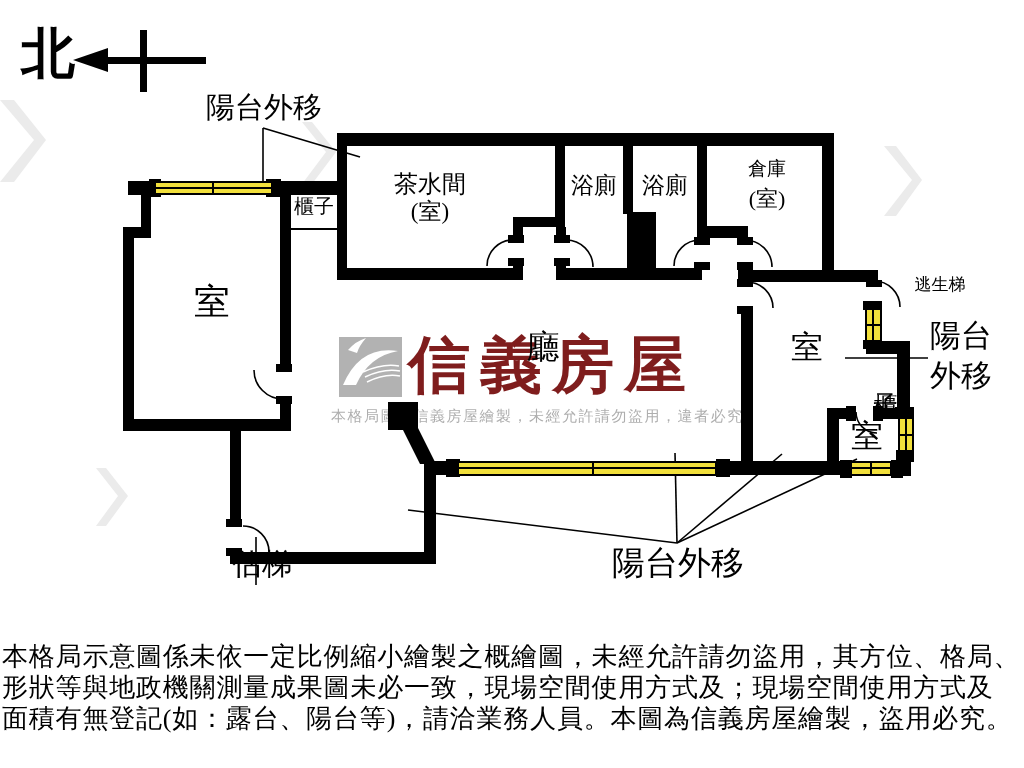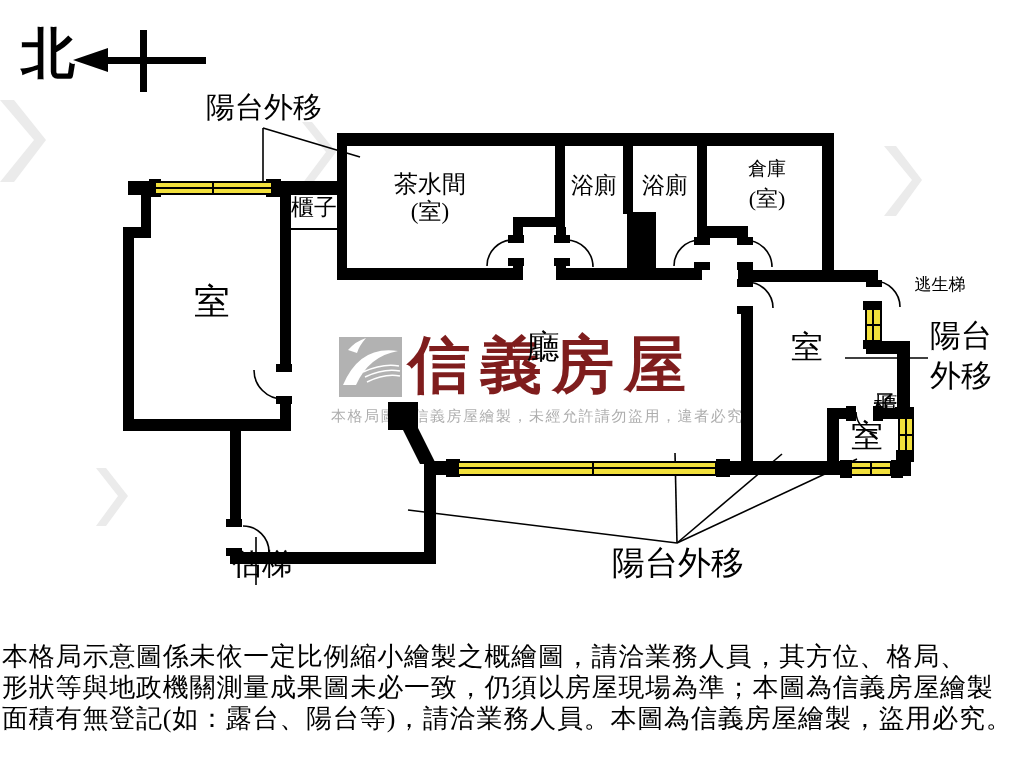--- a/index.html
+++ b/index.html
@@ -181,38 +181,38 @@
 
     <div class="lbl" style="left:386px;top:172px;width:88px;font-size:24px;">茶水間</div>
     <div class="lbl" style="left:386px;top:200px;width:88px;font-size:23px;">(室)</div>
 
     <div class="lbl" style="left:565px;top:174px;width:58px;font-size:23px;">浴廁</div>
     <div class="lbl" style="left:636px;top:174px;width:58px;font-size:23px;">浴廁</div>
 
     <div class="lbl" style="left:735px;top:159px;width:64px;font-size:19px;">倉庫</div>
     <div class="lbl" style="left:735px;top:187px;width:64px;font-size:22px;">(室)</div>
 
-    <div class="lbl" style="left:287px;top:196px;width:54px;font-size:23px;">櫃子</div>
+    <div class="lbl" style="left:287px;top:196px;width:54px;font-size:20px;">櫃子</div>
 
     <div class="lbl" style="left:188px;top:284px;width:48px;font-size:36px;">室</div>
 
     <div class="lbl" style="left:522px;top:330px;width:42px;font-size:33px;">廳</div>
 
     <div class="lbl" style="left:786px;top:331px;width:42px;font-size:32px;">室</div>
 
     <div class="lbl vert" style="left:872px;top:342px;height:64px;font-size:24px;">櫃子</div>
 
     <div class="lbl" style="left:847px;top:420px;width:40px;font-size:32px;">室</div>
 
     <div class="lbl" style="left:224px;top:548px;width:76px;font-size:30px;">佔梯</div>
 
     <div class="lbl" style="left:898px;top:277px;width:84px;font-size:17px;font-family:Liberation Mono, monospace;">逃生梯</div>
 
     <div class="lbl wrap" style="left:922px;top:316px;width:78px;font-size:31px;line-height:1.3;">陽台外移</div>
 
     <div class="lbl" style="left:604px;top:546px;width:148px;font-size:33px;">陽台外移</div>
 
-    <div class="disc" style="top:643px;">本格局示意圖係未依一定比例縮小繪製之概繪圖，請洽業務人員，其方位、格局、</div>
-    <div class="disc" style="top:674px;">形狀等與地政機關測量成果圖未必一致，仍須以房屋現場為準；本圖為信義房屋繪製</div>
+    <div class="disc" style="top:643px;">本格局示意圖係未依一定比例縮小繪製之概繪圖，未經允許請勿盜用，其方位、格局、</div>
+    <div class="disc" style="top:674px;">形狀等與地政機關測量成果圖未必一致，現場空間使用方式及；現場空間使用方式及</div>
     <div class="disc" style="top:705px;text-align:center;">面積有無登記(如：露台、陽台等)，請洽業務人員。本圖為信義房屋繪製，盜用必究。</div>
   </div>
 
 </div>
 
 </body></html>

